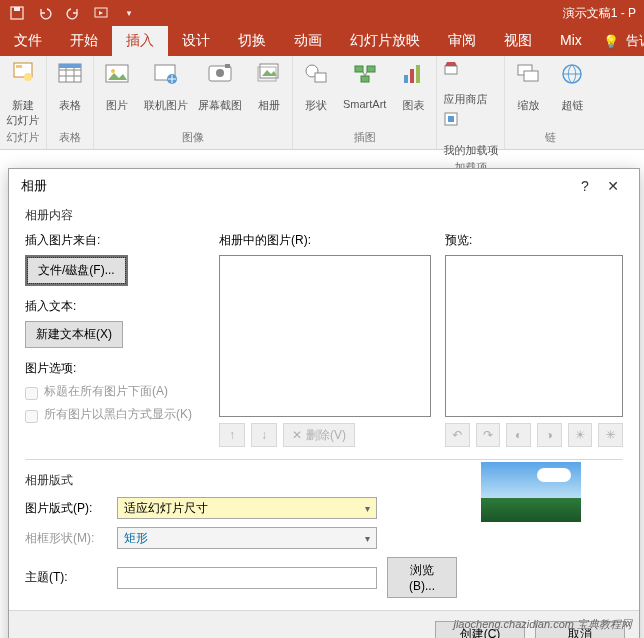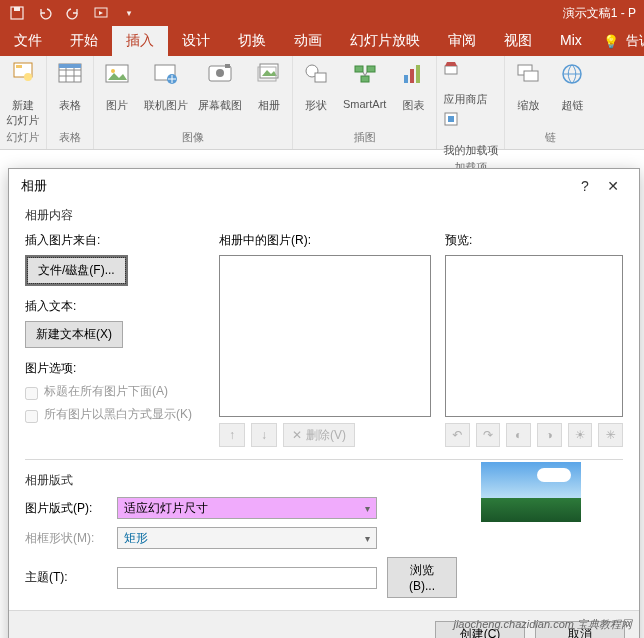--- a/index.html
+++ b/index.html
@@ -53,21 +53,21 @@
 .checkbox-row input { width: 13px; height: 13px; }
 
 .btnrow { display: flex; gap: 6px; margin-top: 6px; }
 .iconbtn { width: 26px; height: 24px; border: 1px solid #c0c0c0; background: #eaeaea; display: flex; align-items: center; justify-content: center; }
 .iconbtn.disabled { color: #b0b0b0; background: #efefef; border-color: #d8d8d8; }
 .iconbtn.wide { width: auto; padding: 0 8px; font-size: 12px; gap: 4px; }
 
 hr.sep { border: none; border-top: 1px solid #d8d8d8; margin: 12px 0; }
 
 .form-grid { display: grid; grid-template-columns: 82px 260px 70px; gap: 8px 10px; align-items: center; }
-.combo { border: 1px solid #a8a8a8; background: #f0abfc; height: 22px; display: flex; align-items: center; padding: 0 6px; font-size: 12px; position: relative; }
+.combo { border: 1px solid #a8a8a8; background: #fef9c3; height: 22px; display: flex; align-items: center; padding: 0 6px; font-size: 12px; position: relative; }
 .combo::after { content: "▾"; position: absolute; right: 6px; color: #666; font-size: 10px; }
 .textbox { border: 1px solid #a8a8a8; height: 22px; background: #fff; }
 
 .thumb { position: absolute; right: 42px; bottom: 76px; width: 100px; height: 60px; border: none; }
 .thumb-sky { width: 100%; height: 60%; background: linear-gradient(#5aa5e8, #b9def5); position: relative; }
 .thumb-cloud { position: absolute; right: 10px; top: 6px; width: 34px; height: 14px; background: #fff; border-radius: 10px; }
 .thumb-land { width: 100%; height: 40%; background: linear-gradient(#2d7a3a, #1a5528); }
 
 .dlg-footer { background: #f0f0f0; border-top: 1px solid #d8d8d8; padding: 10px 14px; display: flex; justify-content: flex-end; gap: 10px; }
 

